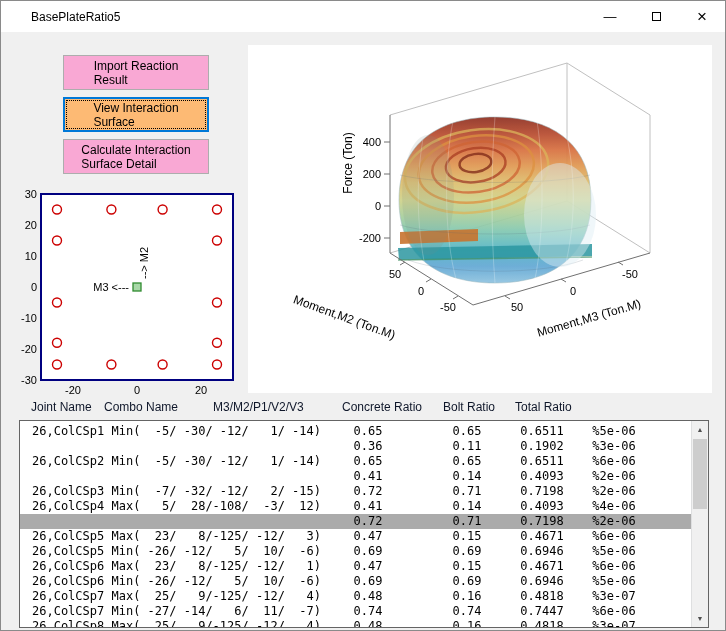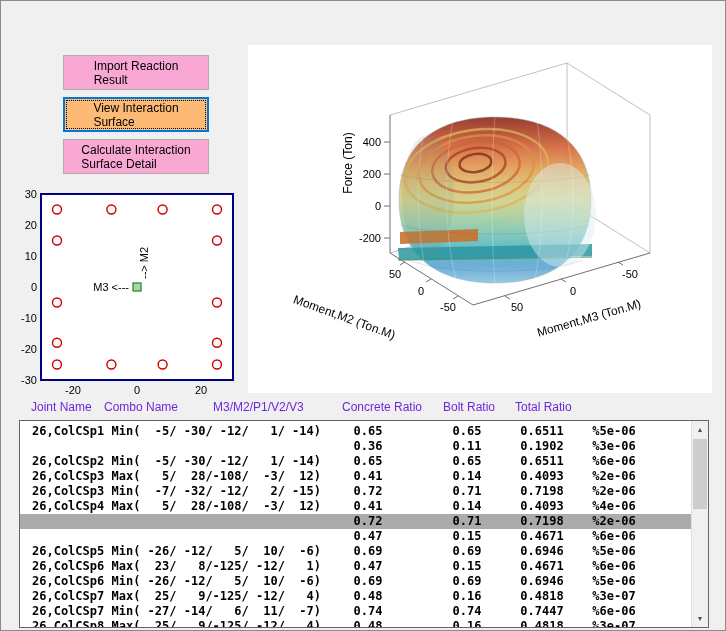--- a/index.html
+++ b/index.html
@@ -23,45 +23,59 @@
   
   .plot2d-wrap { position:absolute; left:14px; top:186px; width:230px; height:216px; }
   .tick-label { font-family:"Liberation Sans",sans-serif; font-size:11px; fill:#000; }
   .bolt { fill:none; stroke:#cc0000; stroke-width:1.4; }
 
   
   .panel3d { position:absolute; left:247px; top:44px; width:464px; height:348px; background:#ffffff; }
   .axis-label { font-family:"Liberation Sans",sans-serif; font-size:12px; fill:#000; }
 
   
-  .thead span { position:absolute; top:399px; font-size:12px; color:#6d28d9; white-space:nowrap; }
+  .thead span { position:absolute; top:399px; font-size:12px; color:#0f172a; white-space:nowrap; }
   .h0{left:30px;} .h1{left:103px;} .h2{left:212px;} .h3{left:341px;} .h4{left:442px;} .h5{left:514px;} .h6{left:605px;margin-top:47px;}
 
   
   .listbox { position:absolute; left:18px; top:419px; width:690px; height:208px; background:#fff; border:1px solid #646464; overflow:hidden; }
-  .rows { position:absolute; left:0; top:0; bottom:0; width:704px; padding-top:3px; overflow:hidden;font-weight:bold; }
+  .rows { position:absolute; left:0; top:0; bottom:0; width:704px; padding-top:3px; overflow:hidden; }
   .trow { position:relative; height:15px; width:100%; font-family:"DejaVu Sans Mono","Liberation Mono",monospace; font-size:12px; line-height:15px; color:#000; white-space:pre; }
   .trow.sel { background:#ababab; }
   .c-combo { position:absolute; left:12px; }
   .c-con  { position:absolute; left:318px; width:60px; text-align:center; }
   .c-bolt { position:absolute; left:412px; width:70px; text-align:center; }
   .c-tot  { position:absolute; left:485px; width:74px; text-align:center; }
   .c-err  { position:absolute; left:552px; width:84px; text-align:center; }
 
   
   .vscroll { position:absolute; right:0; top:0; bottom:0; width:17px; background:#f0f0f0; border-left:1px solid #dedfe0; }
   .sbtn { position:absolute; left:0; width:16px; height:17px; display:flex; align-items:center; justify-content:center; font-size:7px; color:#505050; }
   .sbtn.up { top:0; } .sbtn.down { bottom:0; }
   .sthumb { position:absolute; left:1px; top:18px; width:14px; height:70px; background:#cdcdcd; }
 </style>
 </head>
 <body>
 
 <div class="window">
 
+  <div class="titlebar">
+    <span class="title-text">BasePlateRatio5</span>
+    <div class="winbtns">
+      <div class="winbtn">
+        <span>—</span>
+      </div>
+      <div class="winbtn">
+        <span class="glyph-max"></span>
+      </div>
+      <div class="winbtn close">
+        <span>×</span>
+      </div>
+    </div>
+  </div>
 
   <button class="cmd" style="top:54px">
     <span class="btxt"><span>Import Reaction</span><br>
     <span>Result</span></span>
   </button>
   <button class="cmd focused" style="top:96px">
     <span class="btxt"><span>View Interaction</span><br>
     <span>Surface</span></span>
   </button>
   <button class="cmd" style="top:138px">
@@ -191,25 +205,25 @@
     <span class="h4">Bolt Ratio</span>
     <span class="h5">Total Ratio</span>
     <span class="h6">Error Percentage</span>
   </div>
 
   <div class="listbox">
     <div class="rows" id="rows">
         <div class="trow"><span class="c-combo">26,ColCSp1 Min(  -5/ -30/ -12/   1/ -14)</span><span class="c-con">0.65</span><span class="c-bolt">0.65</span><span class="c-tot">0.6511</span><span class="c-err">%5e-06</span></div>
         <div class="trow"><span class="c-con">0.36</span><span class="c-bolt">0.11</span><span class="c-tot">0.1902</span><span class="c-err">%3e-06</span></div>
         <div class="trow"><span class="c-combo">26,ColCSp2 Min(  -5/ -30/ -12/   1/ -14)</span><span class="c-con">0.65</span><span class="c-bolt">0.65</span><span class="c-tot">0.6511</span><span class="c-err">%6e-06</span></div>
-        <div class="trow"><span class="c-combo">26,ColCSp3 Max(   5/  28/-108/  -3/  12)</span><span class="c-con">0.41</span><span class="c-bolt">0.14</span><span class="c-tot">0.4093</span><span class="c-err">%2e-06</span></div>
+        <div class="trow"><span class="c-con">0.41</span><span class="c-bolt">0.14</span><span class="c-tot">0.4093</span><span class="c-err">%2e-06</span></div>
         <div class="trow"><span class="c-combo">26,ColCSp3 Min(  -7/ -32/ -12/   2/ -15)</span><span class="c-con">0.72</span><span class="c-bolt">0.71</span><span class="c-tot">0.7198</span><span class="c-err">%2e-06</span></div>
         <div class="trow"><span class="c-combo">26,ColCSp4 Max(   5/  28/-108/  -3/  12)</span><span class="c-con">0.41</span><span class="c-bolt">0.14</span><span class="c-tot">0.4093</span><span class="c-err">%4e-06</span></div>
         <div class="trow sel"><span class="c-con">0.72</span><span class="c-bolt">0.71</span><span class="c-tot">0.7198</span><span class="c-err">%2e-06</span></div>
-        <div class="trow"><span class="c-con">0.47</span><span class="c-bolt">0.15</span><span class="c-tot">0.4671</span><span class="c-err">%6e-06</span></div>
+        <div class="trow"><span class="c-combo">26,ColCSp5 Max(  23/   8/-125/ -12/   3)</span><span class="c-con">0.47</span><span class="c-bolt">0.15</span><span class="c-tot">0.4671</span><span class="c-err">%6e-06</span></div>
         <div class="trow"><span class="c-combo">26,ColCSp5 Min( -26/ -12/   5/  10/  -6)</span><span class="c-con">0.69</span><span class="c-bolt">0.69</span><span class="c-tot">0.6946</span><span class="c-err">%5e-06</span></div>
         <div class="trow"><span class="c-combo">26,ColCSp6 Max(  23/   8/-125/ -12/   1)</span><span class="c-con">0.47</span><span class="c-bolt">0.15</span><span class="c-tot">0.4671</span><span class="c-err">%6e-06</span></div>
         <div class="trow"><span class="c-combo">26,ColCSp6 Min( -26/ -12/   5/  10/  -6)</span><span class="c-con">0.69</span><span class="c-bolt">0.69</span><span class="c-tot">0.6946</span><span class="c-err">%5e-06</span></div>
         <div class="trow"><span class="c-combo">26,ColCSp7 Max(  25/   9/-125/ -12/   4)</span><span class="c-con">0.48</span><span class="c-bolt">0.16</span><span class="c-tot">0.4818</span><span class="c-err">%3e-07</span></div>
         <div class="trow"><span class="c-combo">26,ColCSp7 Min( -27/ -14/   6/  11/  -7)</span><span class="c-con">0.74</span><span class="c-bolt">0.74</span><span class="c-tot">0.7447</span><span class="c-err">%6e-06</span></div>
         <div class="trow"><span class="c-combo">26,ColCSp8 Max(  25/   9/-125/ -12/   4)</span><span class="c-con">0.48</span><span class="c-bolt">0.16</span><span class="c-tot">0.4818</span><span class="c-err">%3e-07</span></div>
       </div>
     <div class="vscroll">
       <div class="sbtn up">▲</div>
       <div class="sthumb"></div>

